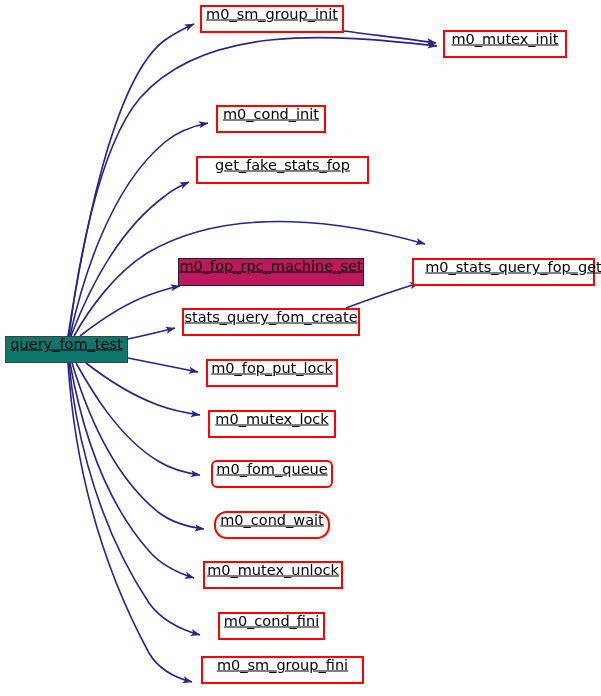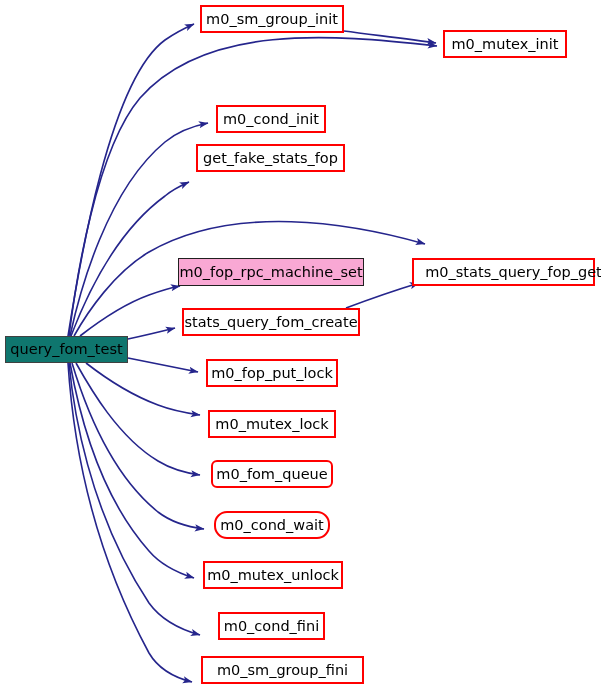--- a/index.html
+++ b/index.html
@@ -24,36 +24,37 @@
     left: 0;
     top: 0;
     width: 601px;
     height: 696px;
     pointer-events: none;
   }
   .node {
     position: absolute;
     box-sizing: border-box;
     display: flex;
-    align-items: center;
+    align-items: flex-start;
     justify-content: center;
     background: #ffffff;
     border: 2px solid #ff0000;
     font-size: 14.5px;
     color: #000000;
     line-height: 1;
     white-space: nowrap;
     letter-spacing: 0px;
+    text-decoration: underline;
   }
   .node.root {
     background: #0f766e;
     border: 1px solid #404040;
   }
   .node.plain {
-    background: #f9a8d4;
+    background: #be185d;
     border: 1px solid #202020;
   }
   .node-label {
     display: block;
     padding: 0 2px;
     transform: translateY(-0.5px);
   }
 </style>
 </head>
 <body>
@@ -90,21 +91,21 @@
       </div>
       <div class="node" style="left: 200px; top: 5px; width: 144px; height: 28px;">
         <span class="node-label">m0_sm_group_init</span>
       </div>
       <div class="node" style="left: 443px; top: 30px; width: 124px; height: 28px;">
         <span class="node-label">m0_mutex_init</span>
       </div>
       <div class="node" style="left: 216px; top: 105px; width: 110px; height: 28px;">
         <span class="node-label">m0_cond_init</span>
       </div>
-      <div class="node" style="left: 196px; top: 144px; width: 149px; height: 28px;">
+      <div class="node" style="left: 196px; top: 156px; width: 173px; height: 28px;">
         <span class="node-label">get_fake_stats_fop</span>
       </div>
       <div class="node plain" style="left: 178px; top: 258px; width: 186px; height: 28px;">
         <span class="node-label">m0_fop_rpc_machine_set</span>
       </div>
       <div class="node" style="left: 412px; top: 258px; width: 183px; height: 28px; padding-left: 20px;">
         <span class="node-label">m0_stats_query_fop_get</span>
       </div>
       <div class="node" style="left: 182px; top: 308px; width: 178px; height: 28px;">
         <span class="node-label">stats_query_fom_create</span>

